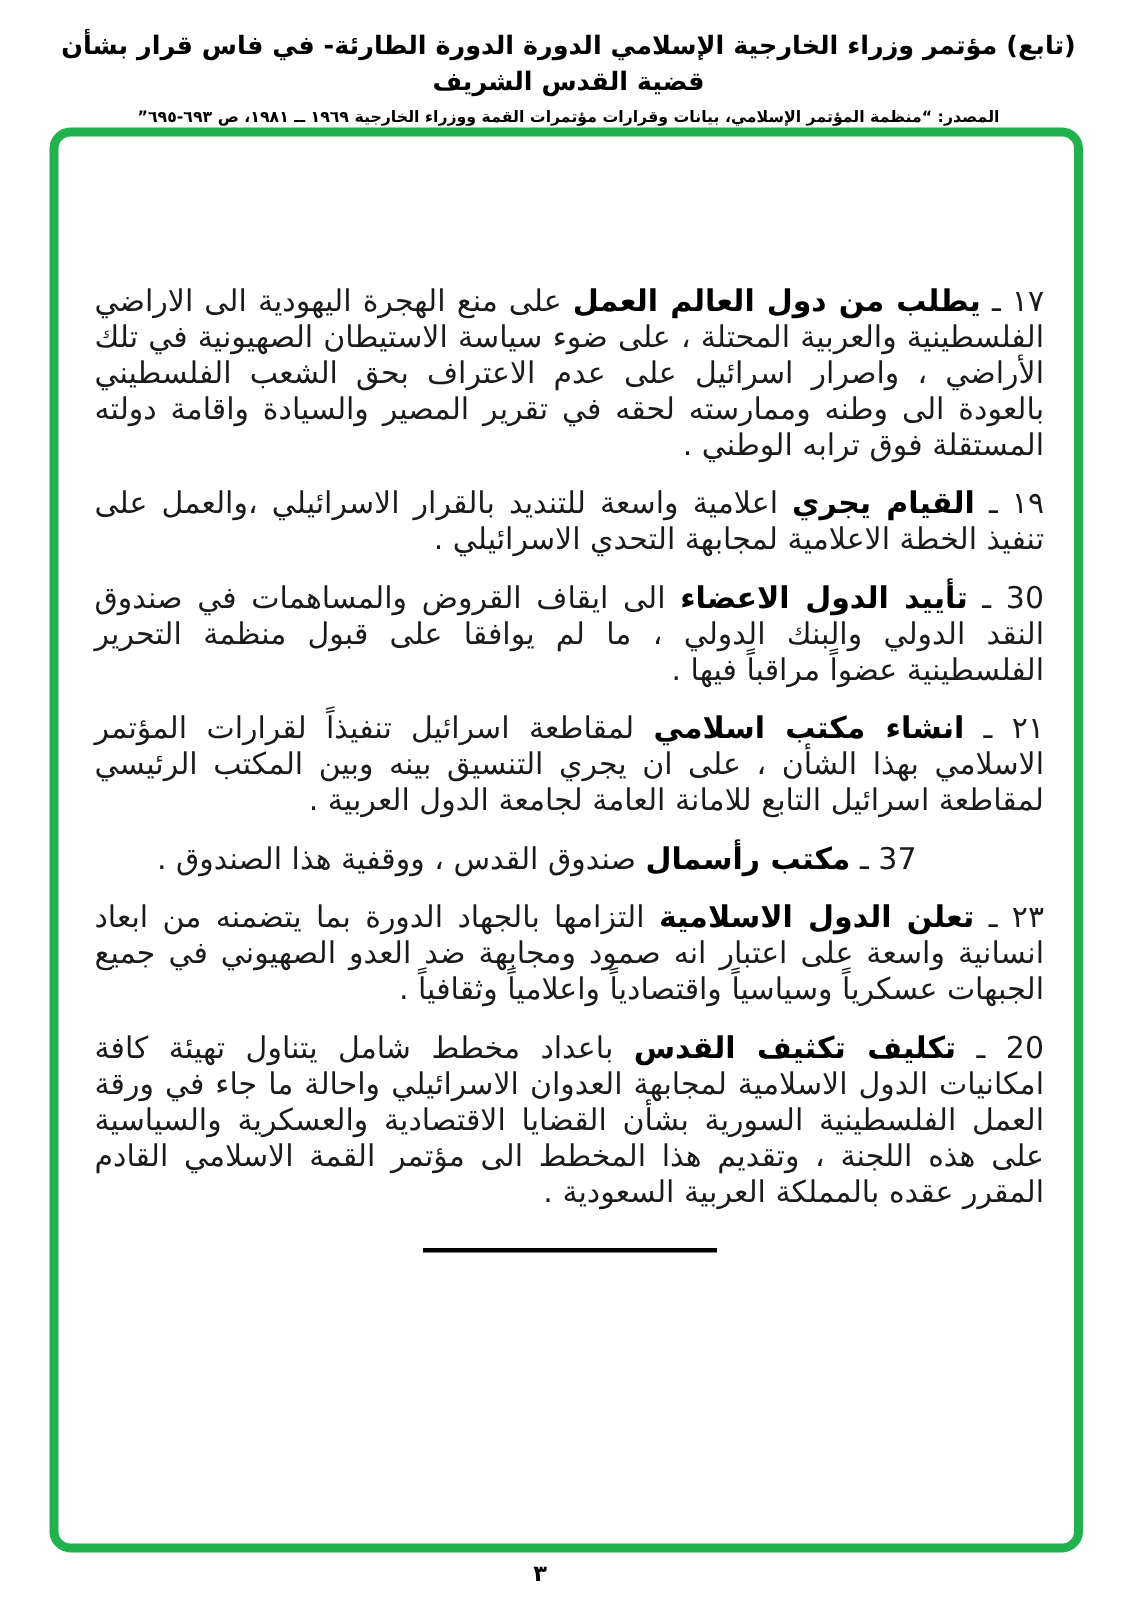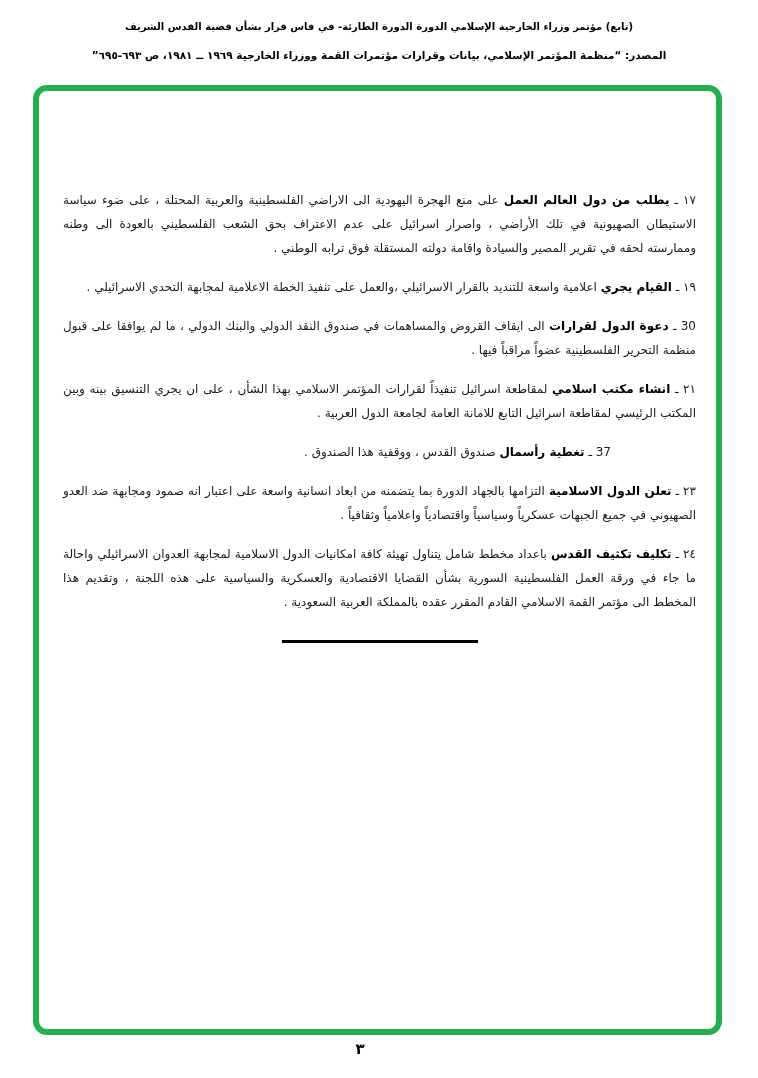--- a/index.html
+++ b/index.html
@@ -2,29 +2,29 @@
 <html lang="ar" dir="rtl"><head>
 <meta charset="utf-8">
 <style>
   html,body{margin:0;padding:0;}
   body{
     width:758px;height:1078px;position:relative;background:#ffffff;
     font-family:"DejaVu Sans", sans-serif;direction:rtl;color:#111;
     overflow:hidden;
   }
   .header{padding-top:20px;text-align:center;}
-  .doc-title{font-size:10px;font-weight:bold;line-height:1.4;padding:0 40px;color:#000;}
-  .doc-source{font-size:10.5px;font-weight:bold;margin-top:15px;color:#000;}
+  .doc-title{font-size:17px;font-weight:bold;line-height:1.4;padding:0 40px;color:#000;}
+  .doc-source{font-size:10.5px;font-weight:bold;margin-top:4px;color:#000;}
   .frame{
     position:absolute;left:33px;top:85px;width:677px;height:938px;
     border:6px solid #22b14c;border-radius:14px;background:transparent;
   }
   .content{
     position:absolute;top:188px;right:62px;width:633px;
-    text-align:justify;font-size:12px;line-height:24px;color:#1a1a1a;
+    text-align:justify;font-size:20px;line-height:24px;color:#1a1a1a;
   }
   .para{margin:0 0 15px 0;}
   .para.indent{text-indent:85px;}
   .para .num{font-weight:normal;}
   .para .lead{font-weight:bold;color:#000;}
   .divider{width:196px;height:3px;background:#000;margin:26px auto 0 auto;}
   .pagenum{
     position:absolute;top:1040px;left:340px;width:40px;text-align:center;
     font-weight:bold;font-size:15px;color:#000;
   }
@@ -39,26 +39,26 @@
 
 <div class="frame"></div>
 
 <div class="content">
 
   <p class="para"><span class="num">١٧ ـ </span><span class="lead">يطلب من دول العالم العمل</span><span> على منع الهجرة اليهودية الى الاراضي الفلسطينية والعربية المحتلة ، على ضوء سياسة الاستيطان الصهيونية في تلك الأراضي ، واصرار اسرائيل على عدم الاعتراف بحق الشعب الفلسطيني بالعودة الى وطنه وممارسته لحقه في تقرير المصير والسيادة واقامة دولته المستقلة فوق ترابه الوطني .</span></p>
 
 
   <p class="para"><span class="num">١٩ ـ </span><span class="lead">القيام يجري</span><span> اعلامية واسعة للتنديد بالقرار الاسرائيلي ،والعمل على تنفيذ الخطة الاعلامية لمجابهة التحدي الاسرائيلي .</span></p>
 
-  <p class="para"><span class="num">30 ـ </span><span class="lead">دعوة الدول لقرارات</span><span> الى ايقاف القروض والمساهمات في صندوق النقد الدولي والبنك الدولي ، ما لم يوافقا على قبول منظمة التحرير الفلسطينية عضواً مراقباً فيها .</span></p>
+  <p class="para"><span class="num">30 ـ </span><span class="lead">تأييد الدول الاعضاء</span><span> الى ايقاف القروض والمساهمات في صندوق النقد الدولي والبنك الدولي ، ما لم يوافقا على قبول منظمة التحرير الفلسطينية عضواً مراقباً فيها .</span></p>
 
   <p class="para"><span class="num">٢١ ـ </span><span class="lead">انشاء مكتب اسلامي</span><span> لمقاطعة اسرائيل تنفيذاً لقرارات المؤتمر الاسلامي بهذا الشأن ، على ان يجري التنسيق بينه وبين المكتب الرئيسي لمقاطعة اسرائيل التابع للامانة العامة لجامعة الدول العربية .</span></p>
 
-  <p class="para indent"><span class="num">37 ـ </span><span class="lead">تغطية رأسمال</span><span> صندوق القدس ، ووقفية هذا الصندوق .</span></p>
+  <p class="para indent"><span class="num">37 ـ </span><span class="lead">مكتب رأسمال</span><span> صندوق القدس ، ووقفية هذا الصندوق .</span></p>
 
   <p class="para"><span class="num">٢٣ ـ </span><span class="lead">تعلن الدول الاسلامية</span><span> التزامها بالجهاد الدورة بما يتضمنه من ابعاد انسانية واسعة على اعتبار انه صمود ومجابهة ضد العدو الصهيوني في جميع الجبهات عسكرياً وسياسياً واقتصادياً واعلامياً وثقافياً .</span></p>
 
-  <p class="para"><span class="num">٢٤ ـ </span><span class="lead">تكليف تكثيف القدس</span><span> باعداد مخطط شامل يتناول تهيئة كافة امكانيات الدول الاسلامية لمجابهة العدوان الاسرائيلي واحالة ما جاء في ورقة العمل الفلسطينية السورية بشأن القضايا الاقتصادية والعسكرية والسياسية على هذه اللجنة ، وتقديم هذا المخطط الى مؤتمر القمة الاسلامي القادم المقرر عقده بالمملكة العربية السعودية .</span></p>
+  <p class="para"><span class="num">20 ـ </span><span class="lead">تكليف تكثيف القدس</span><span> باعداد مخطط شامل يتناول تهيئة كافة امكانيات الدول الاسلامية لمجابهة العدوان الاسرائيلي واحالة ما جاء في ورقة العمل الفلسطينية السورية بشأن القضايا الاقتصادية والعسكرية والسياسية على هذه اللجنة ، وتقديم هذا المخطط الى مؤتمر القمة الاسلامي القادم المقرر عقده بالمملكة العربية السعودية .</span></p>
 
   <div class="divider"></div>
 </div>
 
 <div class="pagenum">٣</div>
 
 </body></html>

